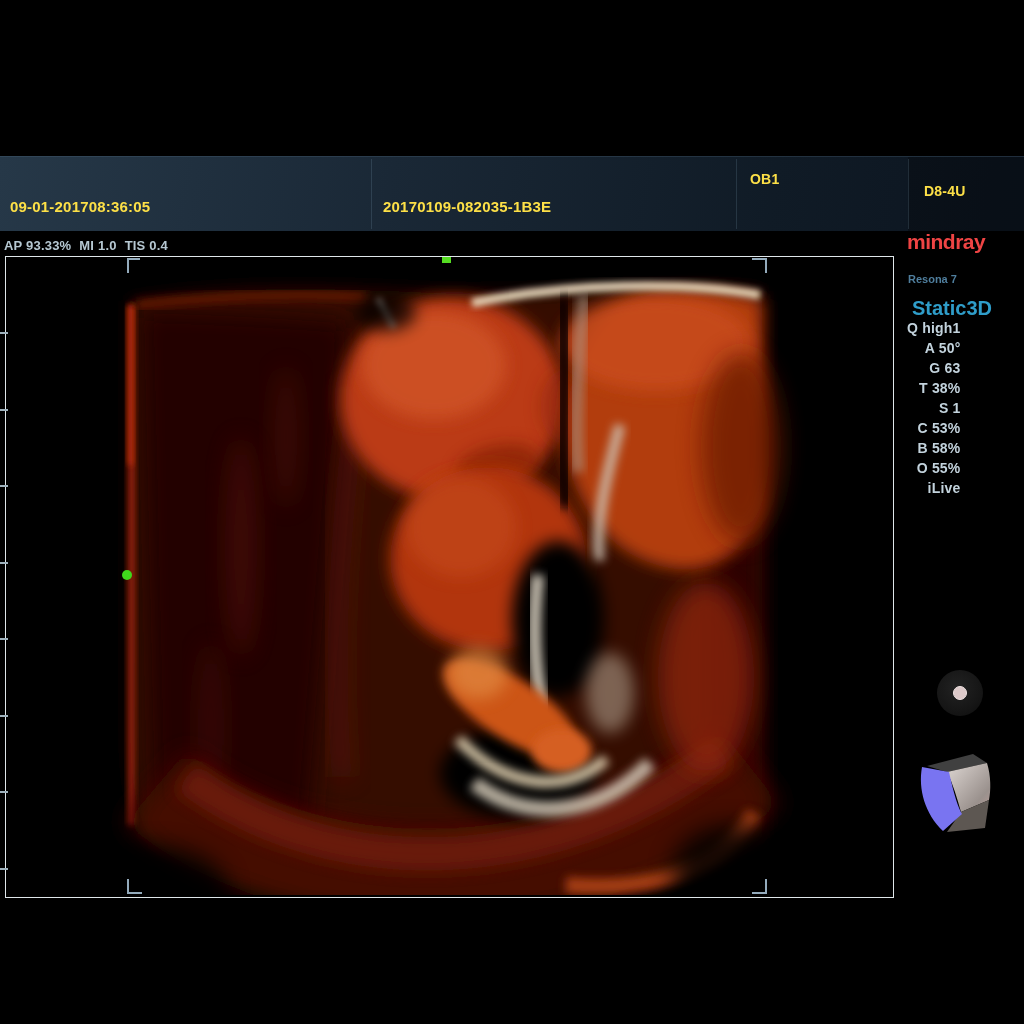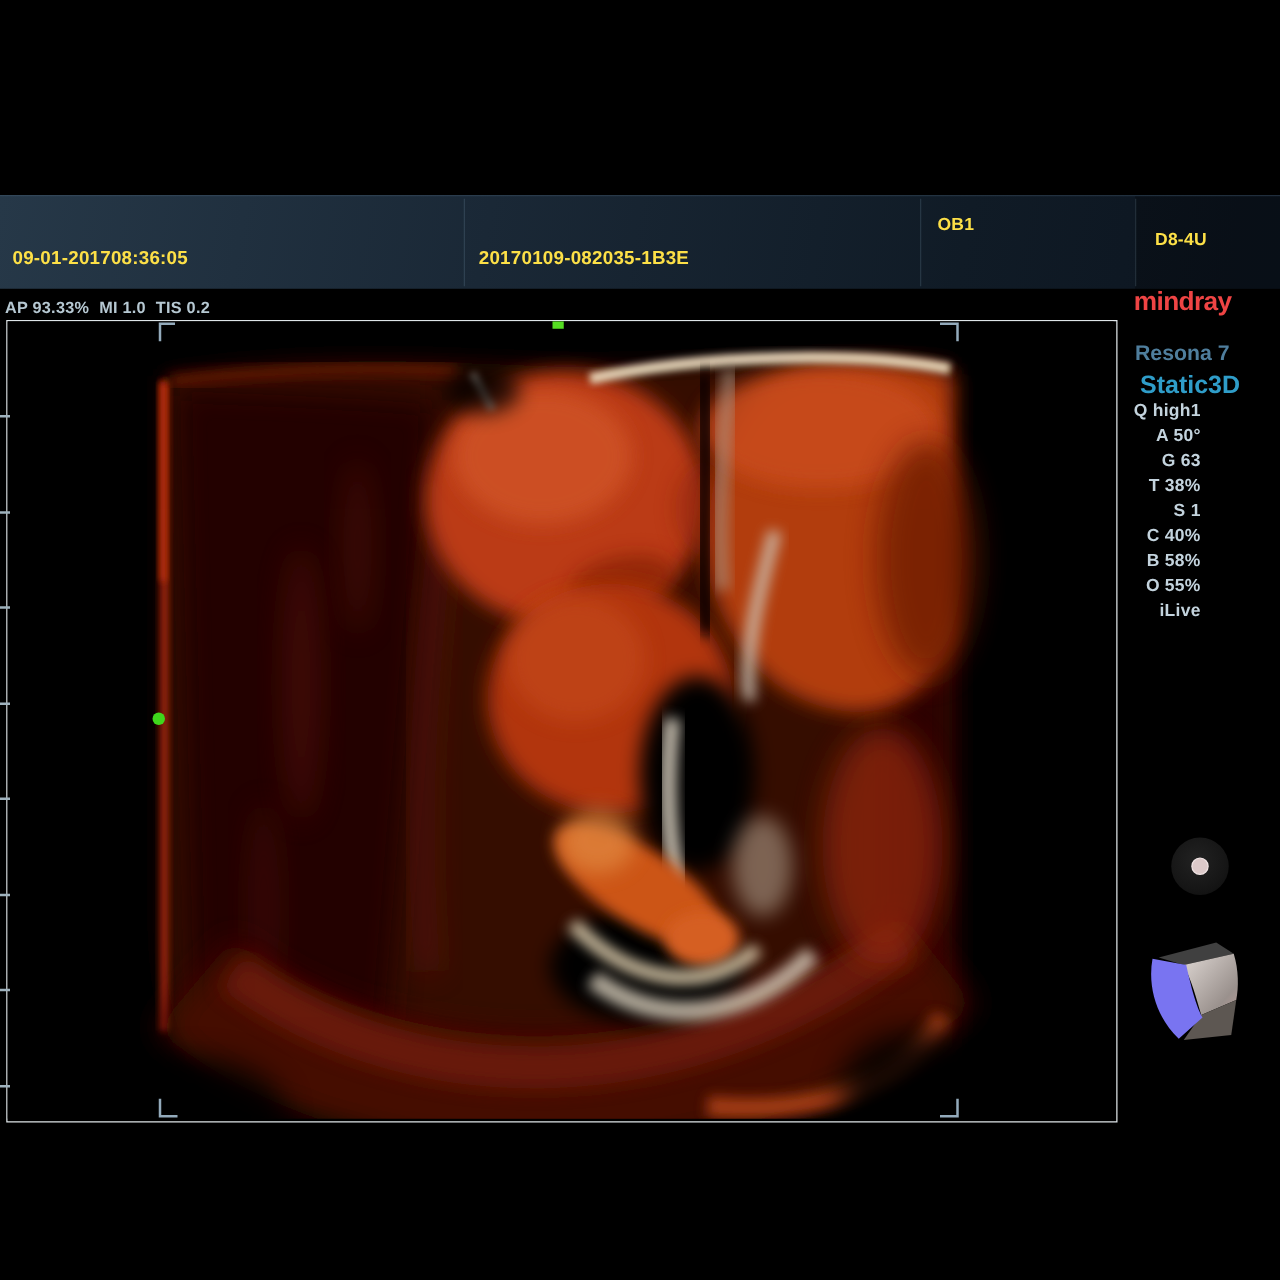--- a/index.html
+++ b/index.html
@@ -36,21 +36,21 @@
     border:1px solid #dfe6e9;background:#000;
   }
   .grayscale-bar{
     position:absolute;left:2px;top:11px;width:18px;height:144px;
     background:linear-gradient(to bottom,#ffffff 0%,#f2f2f2 10%,#c9c9c9 28%,#9a9a9a 45%,#666666 62%,#333333 80%,#0d0d0d 96%,#000 100%);
   }
   .render{position:absolute;left:0;top:0;width:885px;height:638px;}
   
   .tick{position:absolute;left:0;width:8px;height:2px;background:#9fb2bd;}
   
-  .sys-name{position:absolute;left:908px;top:273px;color:#4f7e9d;font-weight:bold;font-size:17px;}
+  .sys-name{position:absolute;left:908px;top:273px;color:#4f7e9d;font-weight:bold;font-size:11px;}
   .mode-name{position:absolute;left:912px;top:297px;color:#2f9dc9;font-weight:bold;font-size:20px;}
   .param-list{position:absolute;left:907px;top:318px;}
   .param{color:#c3d3dd;font-weight:bold;font-size:14px;height:20px;line-height:20px;letter-spacing:.2px;text-align:right;}
   
   .trackball{
     position:absolute;left:937px;top:670px;width:46px;height:46px;border-radius:50%;
     background:radial-gradient(circle at 45% 40%,#222 0%,#161616 60%,#0c0c0c 100%);
   }
   .trackball .dot{
     position:absolute;left:16px;top:16px;width:14px;height:14px;border-radius:50%;
@@ -69,21 +69,21 @@
     <div class="hdr-sep s2"></div>
     <div class="hdr-sep s3"></div>
   </div>
   <div class="hdr-text hdr-datetime"><span>09-01-2017</span><span class="time">08:36:05</span></div>
   <div class="hdr-text hdr-exam-id">20170109-082035-1B3E</div>
   <div class="hdr-text hdr-preset">OB1</div>
   <div class="hdr-text hdr-transducer">D8-4U</div>
   <div class="brand">mindray</div>
 
   <div class="status-line">
-    <span>AP 93.33%</span><span>MI 1.0</span><span>TIS 0.2</span>
+    <span>AP 93.33%</span><span>MI 1.0</span><span>TIS 0.4</span>
   </div>
 
   <div class="image-frame">
     <div class="grayscale-bar"></div>
 
     <svg class="render" viewBox="0 0 885 638" xmlns="http://www.w3.org/2000/svg">
       <defs>
         <filter id="b3" x="-50%" y="-50%" width="200%" height="200%">
             <feGaussianBlur stdDeviation="3"></feGaussianBlur>
           </filter>
@@ -179,21 +179,21 @@
   <div class="tick" style="top:868px"></div>
 
   <div class="sys-name">Resona 7</div>
   <div class="mode-name">Static3D</div>
   <div class="param-list">
     <div class="param">Q high1</div>
     <div class="param">A 50°</div>
     <div class="param">G 63</div>
     <div class="param">T 38%</div>
     <div class="param">S 1</div>
-    <div class="param">C 40%</div>
+    <div class="param">C 53%</div>
     <div class="param">B 58%</div>
     <div class="param">O 55%</div>
     <div class="param">iLive</div>
   </div>
 
   <div class="trackball">
     <div class="dot"></div>
   </div>
 
   <svg class="voi-cube" viewBox="0 0 84 88" xmlns="http://www.w3.org/2000/svg">

